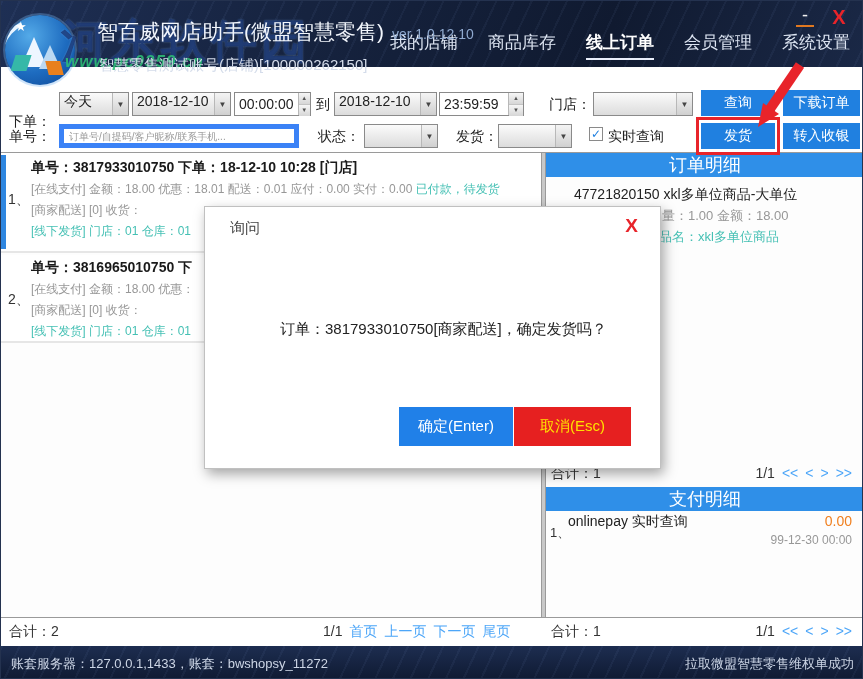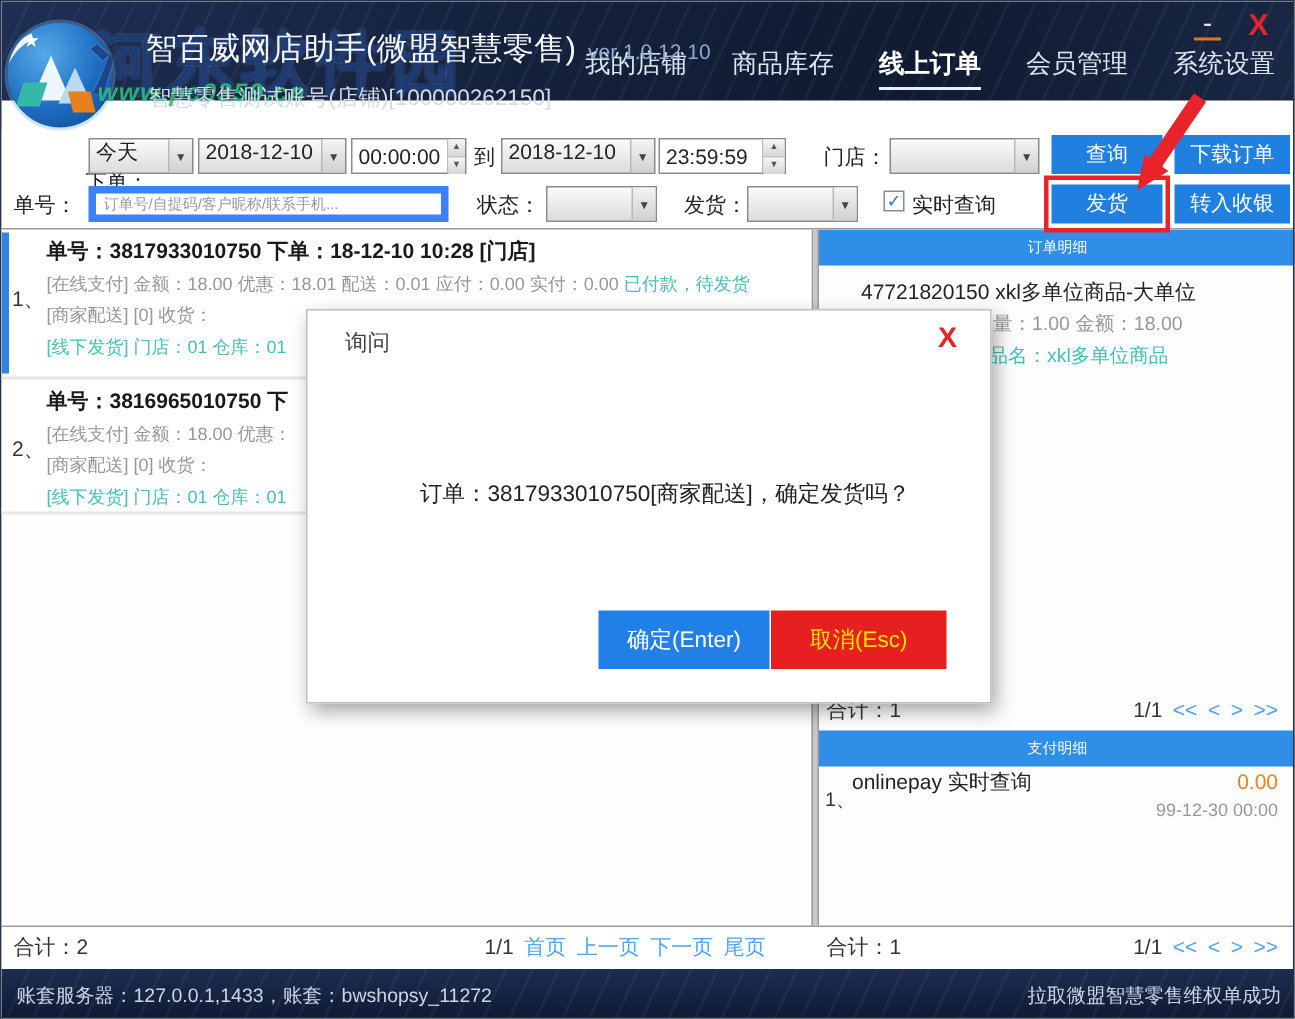--- a/index.html
+++ b/index.html
@@ -68,21 +68,21 @@
   .order-item{position:absolute;left:0;width:540px;background:#fff;border-bottom:2px solid #e6e6e6;box-sizing:border-box;}
   .order-item .sel-bar{position:absolute;left:0;top:2px;bottom:2px;width:5px;background:#2e86e0;}
   .oi-index{position:absolute;left:7px;font-size:14px;color:#333;}
   .oi-l1{position:absolute;left:30px;font-size:14px;font-weight:600;color:#1a1a1a;white-space:nowrap;}
   .oi-l2{position:absolute;left:30px;font-size:12px;color:#979797;white-space:nowrap;}
   .oi-status{color:#45c0b4;}
   .oi-l4{position:absolute;left:30px;font-size:12px;color:#45c0b4;white-space:nowrap;}
   
   .right-panel{position:absolute;left:545px;top:152px;width:318px;height:464px;background:#fdfdfd;}
   .panel-header{position:absolute;left:545px;width:318px;height:24px;background:#2f8fe8;color:#fff;
-    font-size:10px;display:flex;align-items:center;justify-content:center;}
+    font-size:18px;display:flex;align-items:center;justify-content:center;}
   .od-l1{position:absolute;left:573px;top:185px;font-size:14px;color:#222;white-space:nowrap;}
   .od-l2{position:absolute;left:661px;top:206px;font-size:13px;color:#979797;white-space:nowrap;}
   .od-l3{position:absolute;left:658px;top:227px;font-size:13px;color:#45c0b4;white-space:nowrap;}
   .od-total{position:absolute;left:550px;top:464px;font-size:14px;color:#333;}
   .pag{position:absolute;font-size:14px;color:#333;white-space:nowrap;}
   .pag .lnk{color:#4da6f8;margin-left:7px;}
   .pd-name{position:absolute;left:567px;top:512px;font-size:14px;color:#222;white-space:nowrap;}
   .pd-index{position:absolute;left:549px;top:523px;font-size:13px;color:#333;}
   .pd-amount{position:absolute;right:10px;top:512px;font-size:14px;color:#f08020;}
   .pd-time{position:absolute;right:10px;top:532px;font-size:12px;color:#979797;}
@@ -144,21 +144,21 @@
     <span class="app-title">智百威网店助手(微盟智慧零售)</span><span class="app-version">ver 1.0.12.10</span>
   </div>
   <div class="app-account">智慧零售测试账号(店铺)[100000262150]</div>
   <div class="win-min">-</div>
   <div class="win-close">X</div>
   <div class="wm-name">河东软件园</div>
   <div class="wm-url">www.pc0359.cn</div>
 
   <div class="toolbar">
 
-    <span class="tb-label" style="left:8px;top:27px;margin-left:48px;">下单：</span>
+    <span class="tb-label" style="left:8px;top:27px;">下单：</span>
     <div class="select" style="left:58px;top:6px;width:70px;">
       <span class="txt">今天</span>
       <span class="arr">▼</span>
     </div>
     <div class="select" style="left:131px;top:6px;width:99px;">
       <span class="txt">2018-12-10</span>
       <span class="arr">▼</span>
     </div>
     <div class="spin" style="left:233px;top:6px;width:77px;">
       <span class="txt">00:00:00</span>

